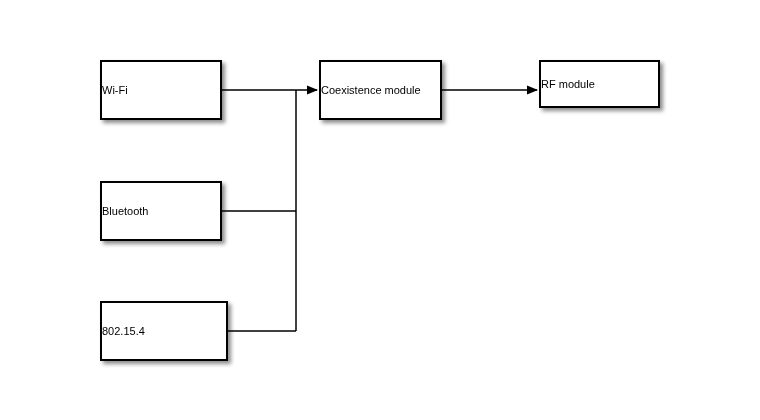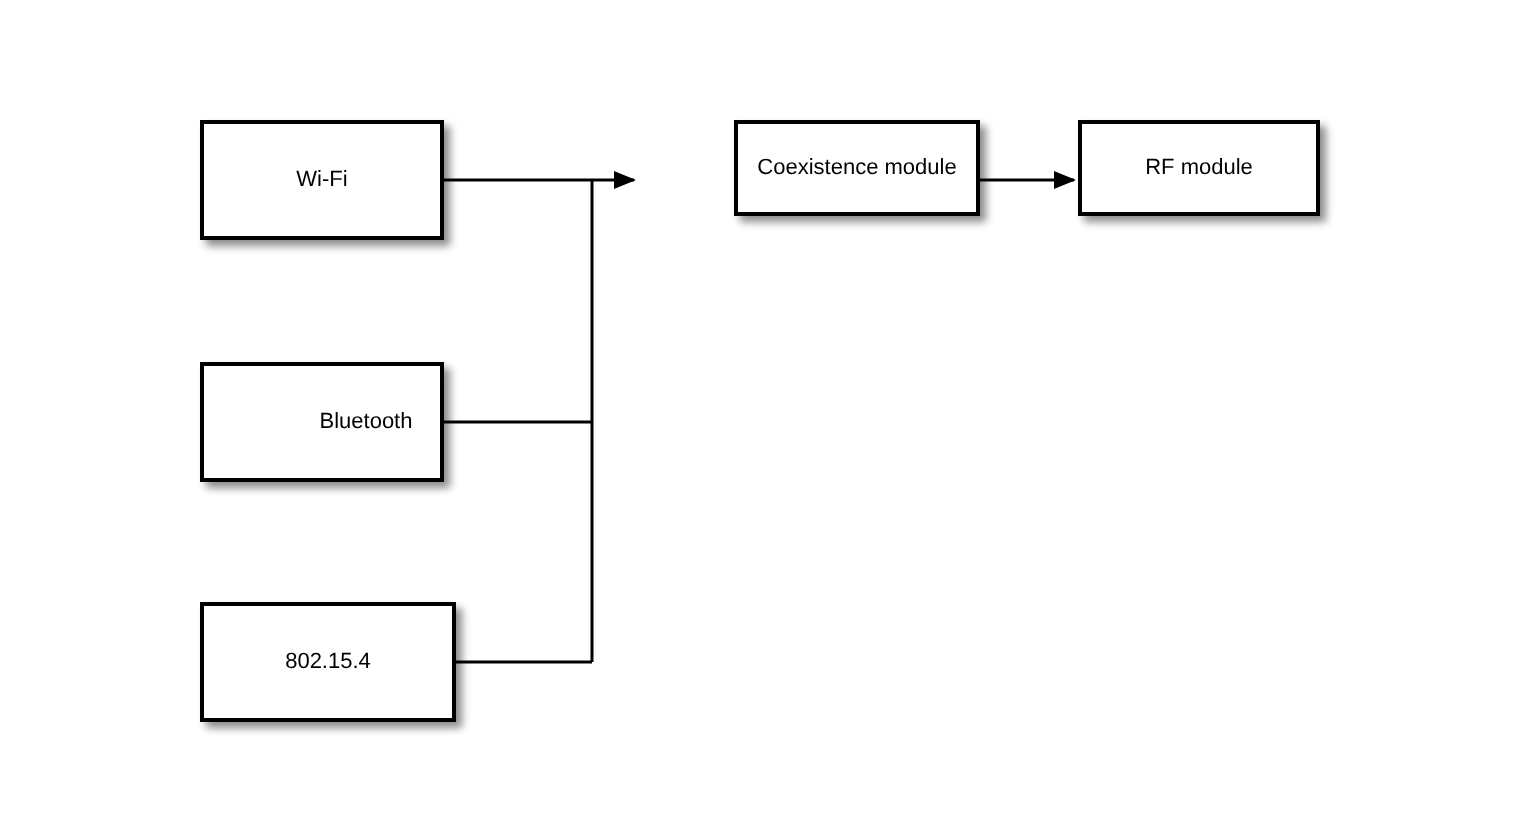--- a/index.html
+++ b/index.html
@@ -22,33 +22,32 @@
     z-index: 0;
   }
   .node {
     position: absolute;
     box-sizing: border-box;
     background: #ffffff;
     border: 2px solid #000000;
     box-shadow: 3px 3px 4px rgba(0,0,0,0.45);
     display: flex;
     align-items: center;
-    justify-content: center;
     z-index: 1;
   }
   .node .label {
     font-size: 11px;
     color: #000000;
     white-space: nowrap;
     text-align: center;
   }
   #node-wifi        { left: 100px; top: 60px;  width: 122px; height: 60px; }
-  #node-bluetooth   { left: 100px; top: 181px; width: 122px; height: 60px; padding-left: 44px; }
+  #node-bluetooth   { left: 100px; top: 181px; width: 122px; height: 60px; }
   #node-zigbee      { left: 100px; top: 301px; width: 128px; height: 60px; }
-  #node-coexistence { left: 319px; top: 60px;  width: 123px; height: 48px; margin-left: 48px; }
+  #node-coexistence { left: 319px; top: 60px;  width: 123px; height: 60px; }
   #node-rf          { left: 539px; top: 60px;  width: 121px; height: 48px; }
 </style>
 </head>
 <body>
 
 <div class="canvas">
 
   <svg class="wires" width="760" height="420" viewBox="0 0 760 420">
     <defs>
       <marker id="arrowhead" markerWidth="11" markerHeight="10" refX="10" refY="5" orient="auto" markerUnits="userSpaceOnUse">

